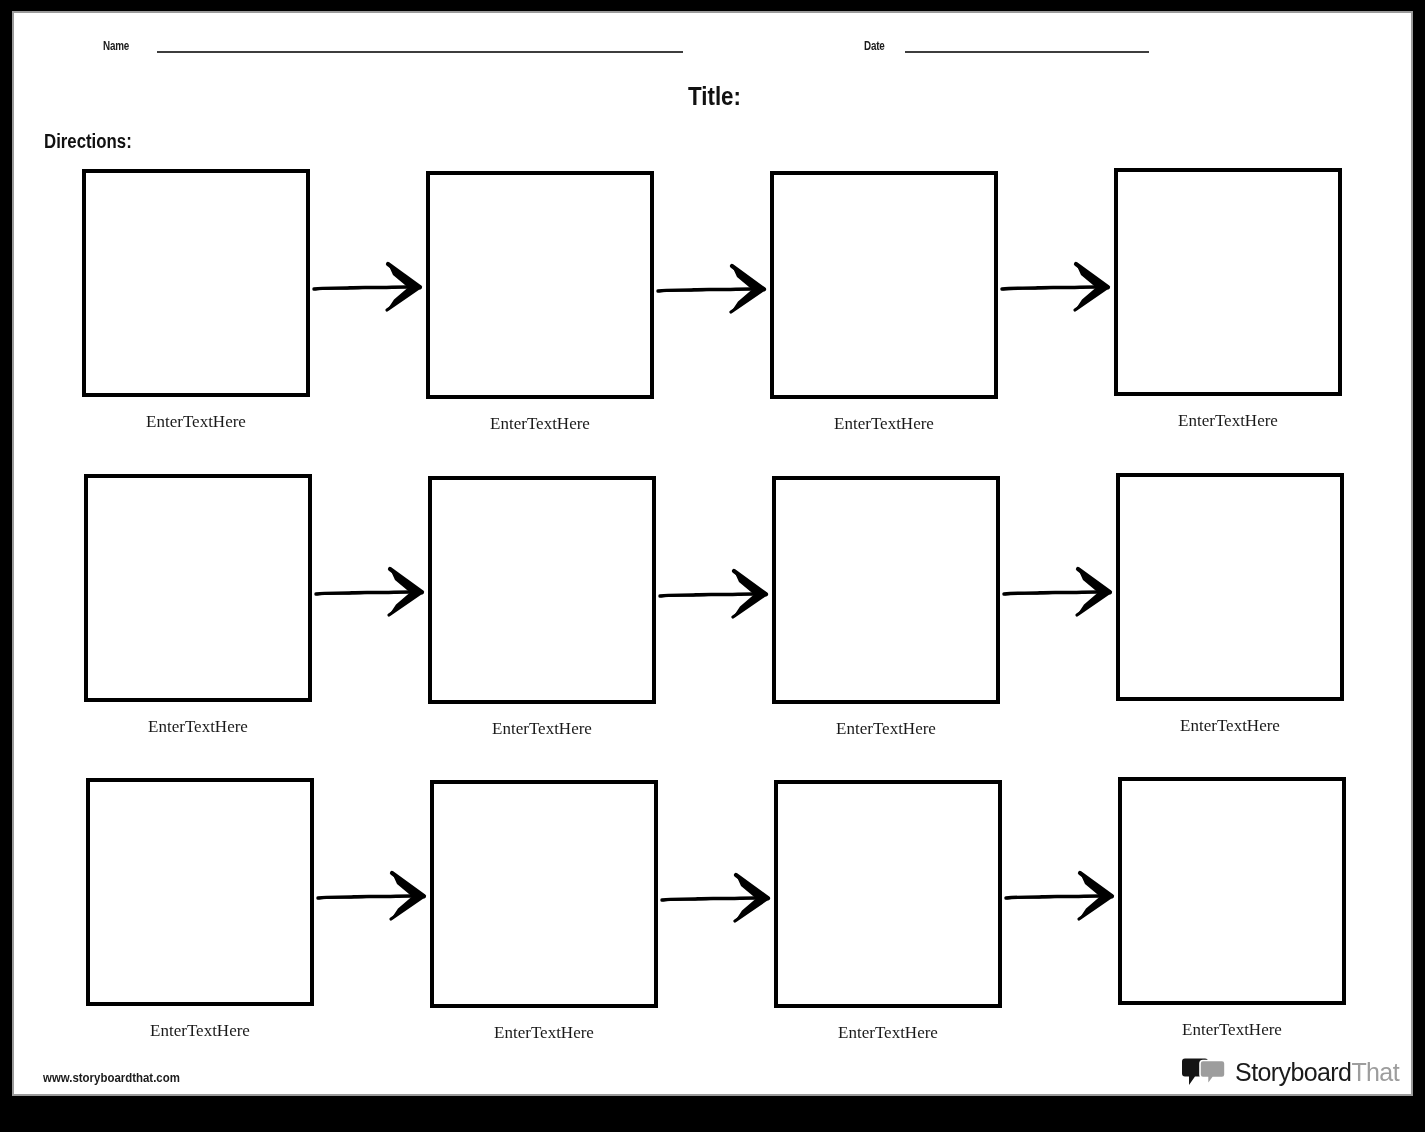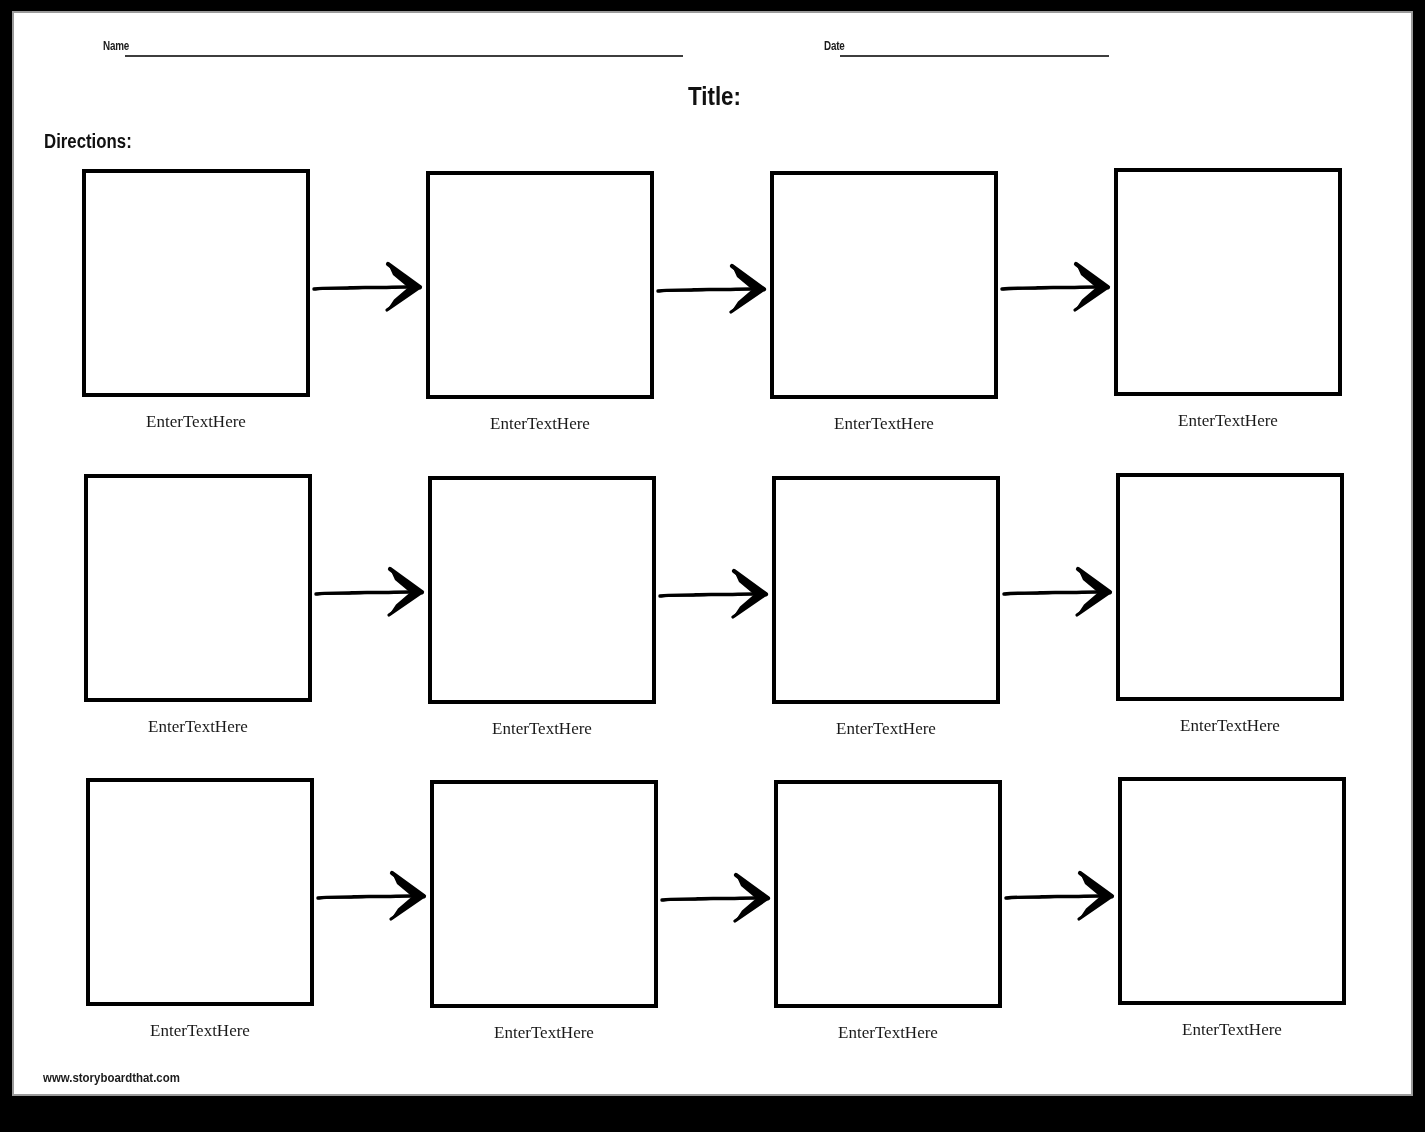--- a/index.html
+++ b/index.html
@@ -31,24 +31,24 @@
     height: 1085px;
     background: #ffffff;
     border: 2px solid #9a9a9a;
     box-sizing: border-box;
   }
 
   
   .field-row {
     position: absolute;
     display: flex;
-    flex-direction: column;
+    align-items: flex-end;
   }
   .field-name { left: 89px; top: 26px; width: 580px; }
-  .field-date { left: 810px; top: 26px; width: 285px; }
+  .field-date { left: 850px; top: 26px; width: 285px; }
 
   .field-label {
     font-family: "Liberation Sans Narrow", "Liberation Sans", sans-serif;
     font-weight: bold;
     font-size: 12px;
     letter-spacing: -0.2px;
     color: #1b1b1b;
     transform: scaleX(0.82);
     transform-origin: left bottom;
     white-space: nowrap;
@@ -312,15 +312,24 @@
           <path d="M76,6 L108,29.3 L75,52 L82,41.5 L96,29.4 L81,17 Z" fill="#000000"></path>
           <path d="M76,6 L108,29.3" stroke="#000000" stroke-width="4.2" stroke-linecap="round" fill="none"></path>
           <path d="M108,29.3 L75,52" stroke="#000000" stroke-width="3.2" stroke-linecap="round" fill="none"></path>
         </svg>
       </div>
 
     </div>
 
     <div class="footer-url">www.storyboardthat.com</div>
 
+    <div class="logo">
+      <span class="logo-mark">
+        <svg viewBox="0 0 44 30" xmlns="http://www.w3.org/2000/svg" width="44" height="30">
+          <path d="M3,1.5 h20 a3,3 0 0 1 3,3 v12 a3,3 0 0 1 -3,3 h-10 l-6,8.5 v-8.5 h-4 a3,3 0 0 1 -3,-3 v-12 a3,3 0 0 1 3,-3 z" fill="#141414"></path>
+          <path d="M21,3.5 h19 a3,3 0 0 1 3,3 v11 a3,3 0 0 1 -3,3 h-9 l-5.5,7.5 v-7.5 h-4.5 a3,3 0 0 1 -3,-3 v-11 a3,3 0 0 1 3,-3 z" fill="#9d9d9d" stroke="#ffffff" stroke-width="1.6"></path>
+        </svg>
+      </span>
+      <span class="logo-text"><span class="sb">Storyboard</span><span class="that">That</span></span>
+    </div>
 
   </div>
 </div>
 
 </body></html>

